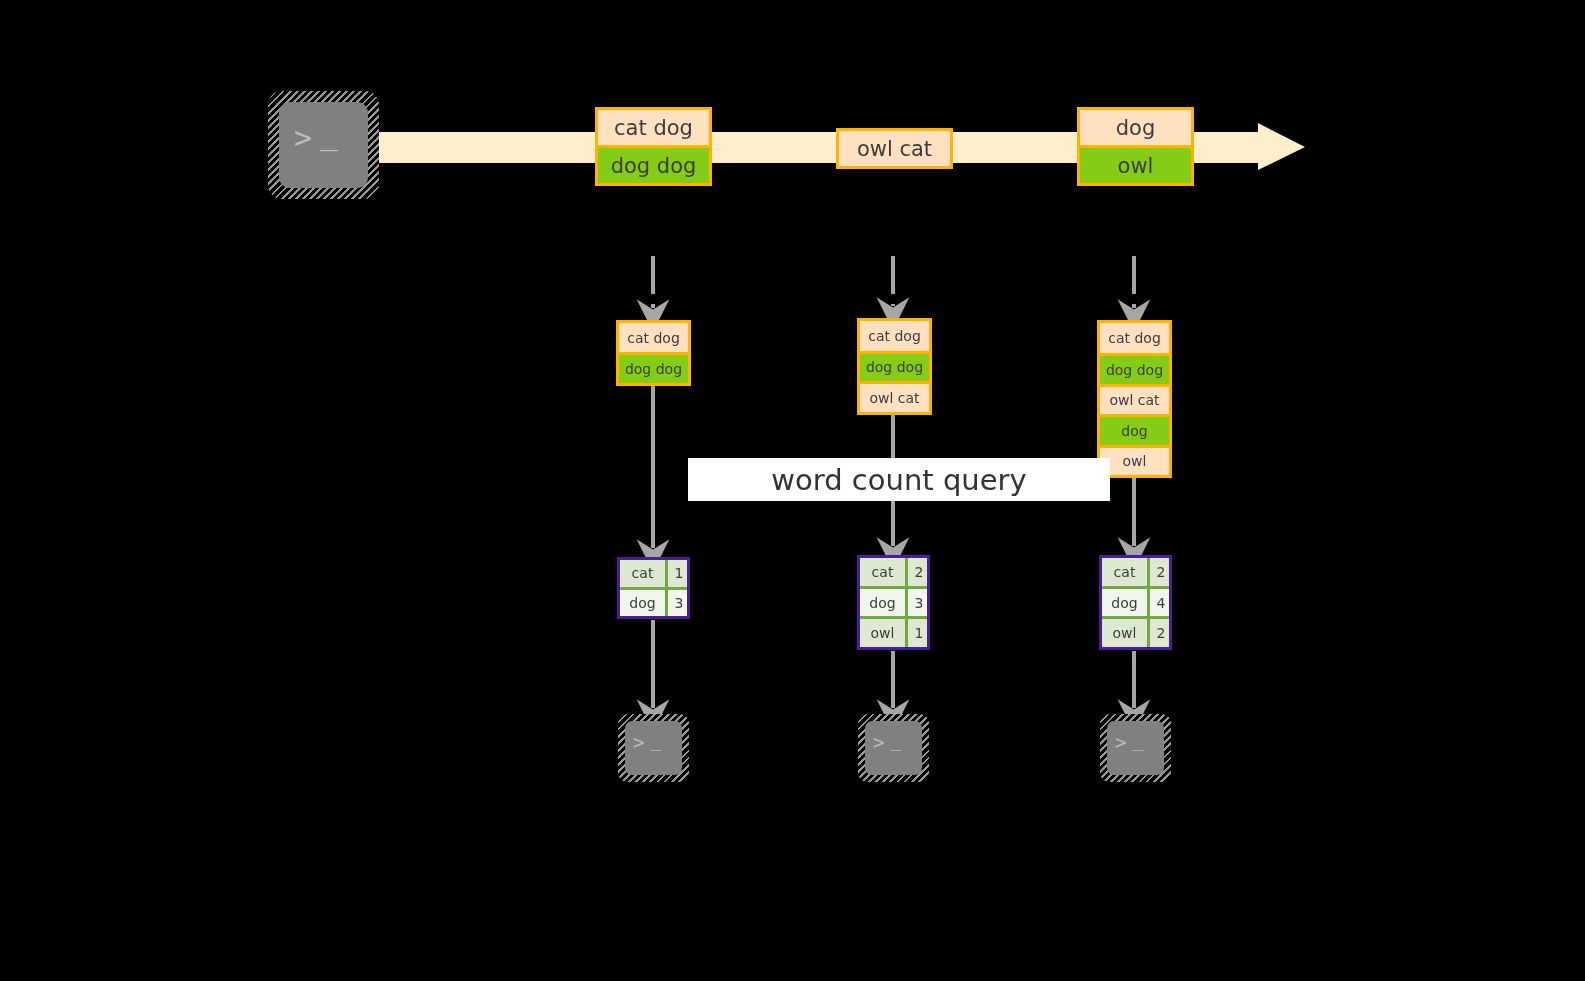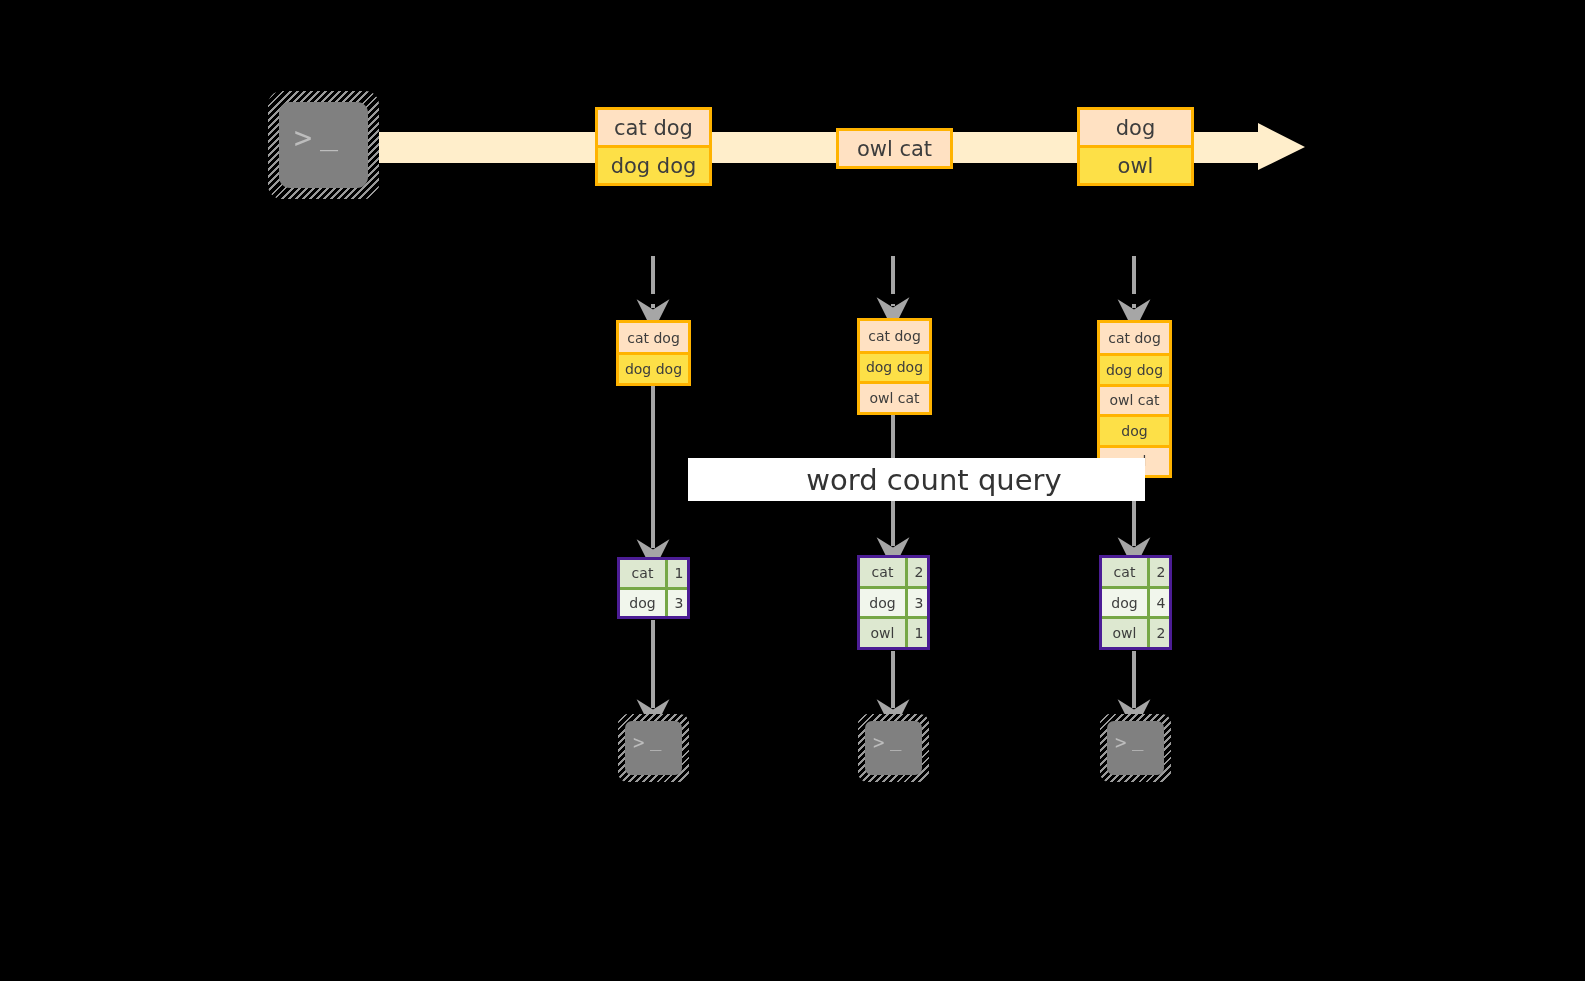--- a/index.html
+++ b/index.html
@@ -62,21 +62,21 @@
   }
   .msgrow {
     box-sizing: border-box;
     display: flex;
     align-items: center;
     justify-content: center;
     color: #3d3d3d;
     white-space: nowrap;
   }
   .msgrow.shade-a { background: #ffe1c2; }
-  .msgrow.shade-b { background: #fde047; }
+  .msgrow.shade-b { background: #84cc16; }
   .msgrow + .msgrow { border-top: 3px solid #ffb300; }
 
   
   .restable {
     position: absolute;
     box-sizing: border-box;
     border: 3px solid #4c1d95;
     background: #dfe9d2;
     display: flex;
     flex-direction: column;
@@ -184,21 +184,21 @@
   </div>
 
   <div class="msgbox" style="left:1097px; top:320px; width:75px; height:158px;">
     <div class="msgrow shade-a" style="height:31px; font-size:14px;">cat dog</div>
     <div class="msgrow shade-b" style="height:31px; font-size:14px;">dog dog</div>
     <div class="msgrow shade-a" style="height:31px; font-size:14px;">owl cat</div>
     <div class="msgrow shade-b" style="height:31px; font-size:14px;">dog</div>
     <div class="msgrow shade-a" style="height:31px; font-size:14px;">owl</div>
   </div>
 
-  <div class="querylabel" style="left:688px; top:458px; width:422px; height:43px;padding-left:35px;">
+  <div class="querylabel" style="left:688px; top:458px; width:422px; height:43px;">
     <span style="font-size:29px;">word count query</span>
   </div>
 
   <div class="restable" style="left:617px; top:557px; width:73px; height:62px;">
     <div class="resrow shade-a">
       <div class="rescell key" style="width:45px; font-size:14px;">cat</div>
       <div class="rescell val" style="width:25px; font-size:14px;">1</div>
     </div>
     <div class="resrow shade-b">
       <div class="rescell key" style="width:45px; font-size:14px;">dog</div>

